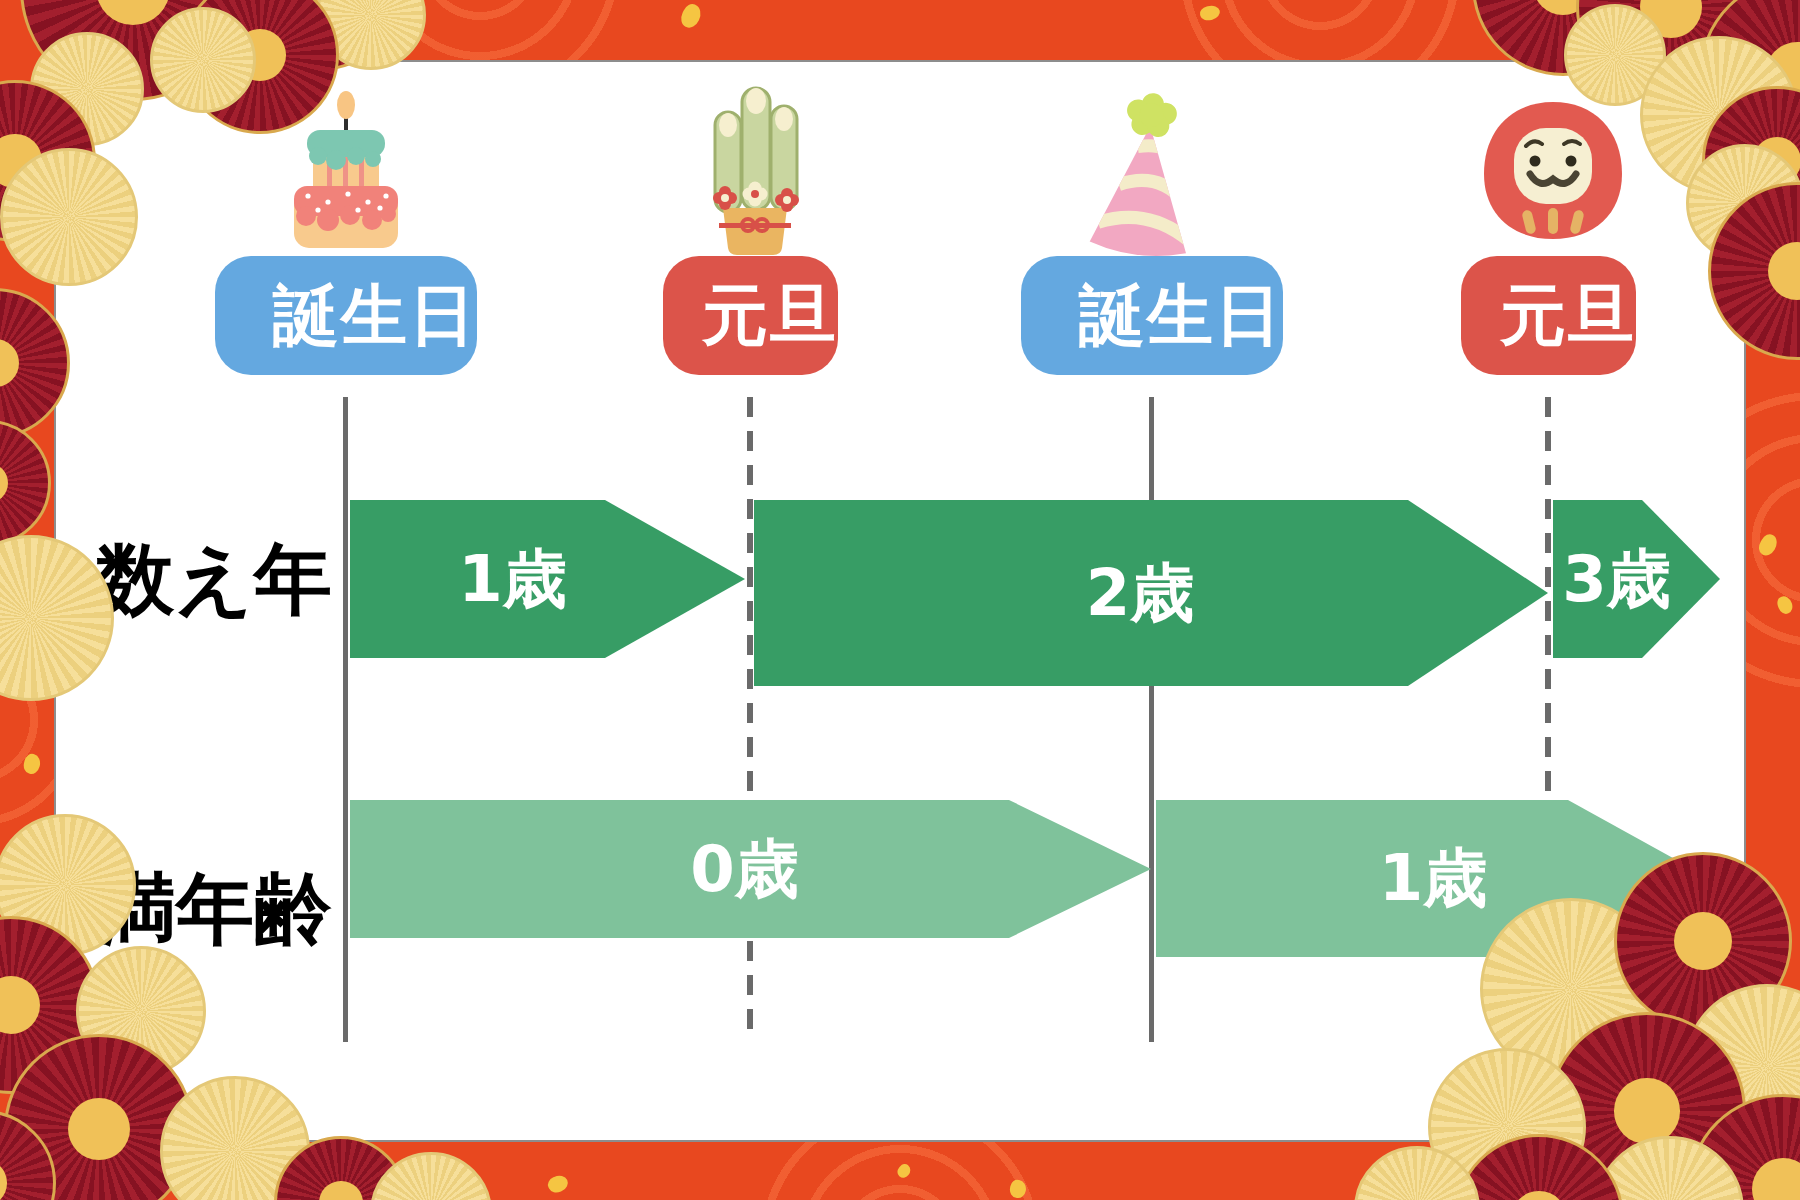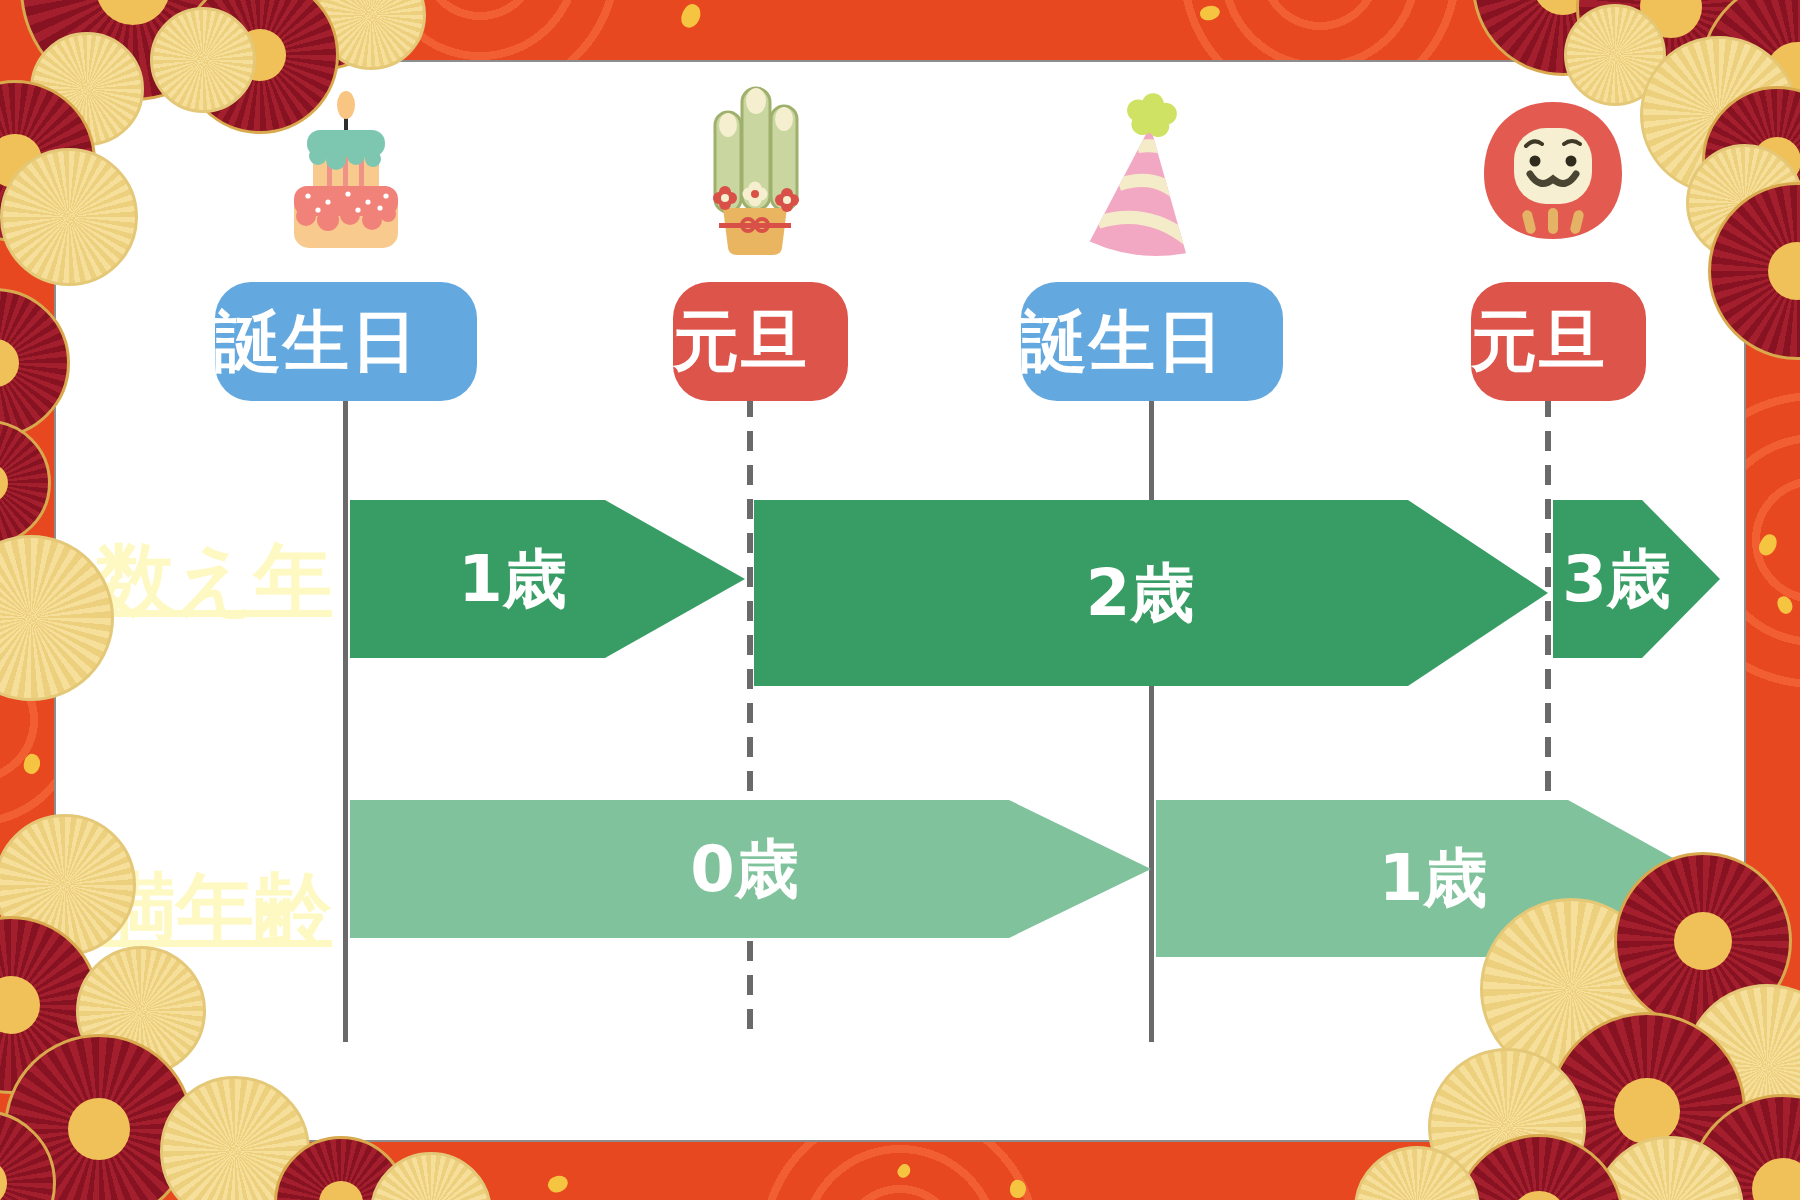--- a/index.html
+++ b/index.html
@@ -14,32 +14,32 @@
       radial-gradient(circle at 1320px -30px, transparent 0 52px, rgba(252,122,72,.45) 52px 60px, transparent 60px 92px, rgba(252,122,72,.45) 92px 100px, transparent 100px 132px, rgba(252,122,72,.45) 132px 140px, transparent 140px),
       radial-gradient(circle at 1815px 540px, transparent 0 55px, rgba(252,122,72,.45) 55px 63px, transparent 63px 98px, rgba(252,122,72,.45) 98px 106px, transparent 106px 140px, rgba(252,122,72,.45) 140px 148px, transparent 148px),
       radial-gradient(circle at -25px 720px, transparent 0 55px, rgba(252,122,72,.45) 55px 63px, transparent 63px 98px, rgba(252,122,72,.45) 98px 106px, transparent 106px 140px, rgba(252,122,72,.45) 140px 148px, transparent 148px),
       radial-gradient(circle at 900px 1245px, transparent 0 52px, rgba(252,122,72,.45) 52px 60px, transparent 60px 92px, rgba(252,122,72,.45) 92px 100px, transparent 100px 132px, rgba(252,122,72,.45) 132px 140px, transparent 140px);
   }
 
   #panel{position:absolute;left:54px;top:60px;width:1688px;height:1078px;
          background:#ffffff;border:2px solid #8d8d8d;z-index:1;}
 
   
-  .badge{position:absolute;top:282px;height:119px;border-radius:36px;z-index:3;
-         display:flex;align-items:center;justify-content:flex-start;
+  .badge{position:absolute;top:256px;height:119px;border-radius:36px;z-index:3;
+         display:flex;align-items:center;justify-content:flex-end;
          color:#fff;font-weight:bold;font-size:66px;letter-spacing:2px;}
   .badge.blue{background:#64a8e0;}
-  .badge.red{background:#dc544a;margin-left:10px;}
+  .badge.red{background:#dc544a;}
 
   .vline{position:absolute;top:397px;height:645px;z-index:2;}
   .vline.solid{width:5px;background:#6a6a6a;}
   .vline.dashed{width:6px;background:repeating-linear-gradient(180deg,#6a6a6a 0 20px,transparent 20px 34px);}
 
   .row-label{position:absolute;left:40px;width:292px;text-align:right;z-index:3;
-             color:#fef9c3;font-weight:bold;font-size:78px;line-height:78px;text-decoration:underline;}
+             color:#000000;font-weight:bold;font-size:78px;line-height:78px;}
 
   .arrow{position:absolute;z-index:3;display:flex;align-items:center;justify-content:center;
          color:#fff;font-weight:bold;font-size:64px;}
   .arrow.dark{background:#379d65;}
   .arrow.light{background:#7fc29b;}
 
   
   .fan{position:absolute;border-radius:50%;z-index:6;}
   .fan.red{background:#a31f2e;background-image:repeating-conic-gradient(#a31f2e 0 5deg,#861222 5deg 10deg);border:3px solid #d9a94e;}
   .fan.gold{background:#f6df9a;background-image:repeating-conic-gradient(#f6df9a 0 5deg,#ecd07e 5deg 10deg);border:3px solid #e4c877;}

